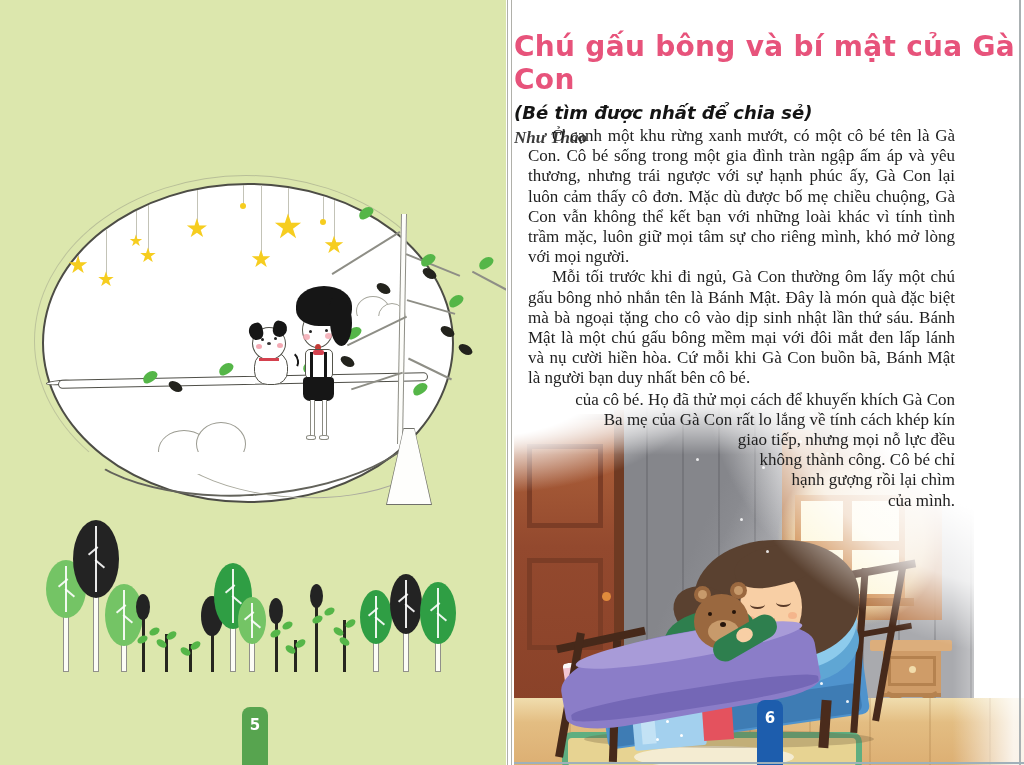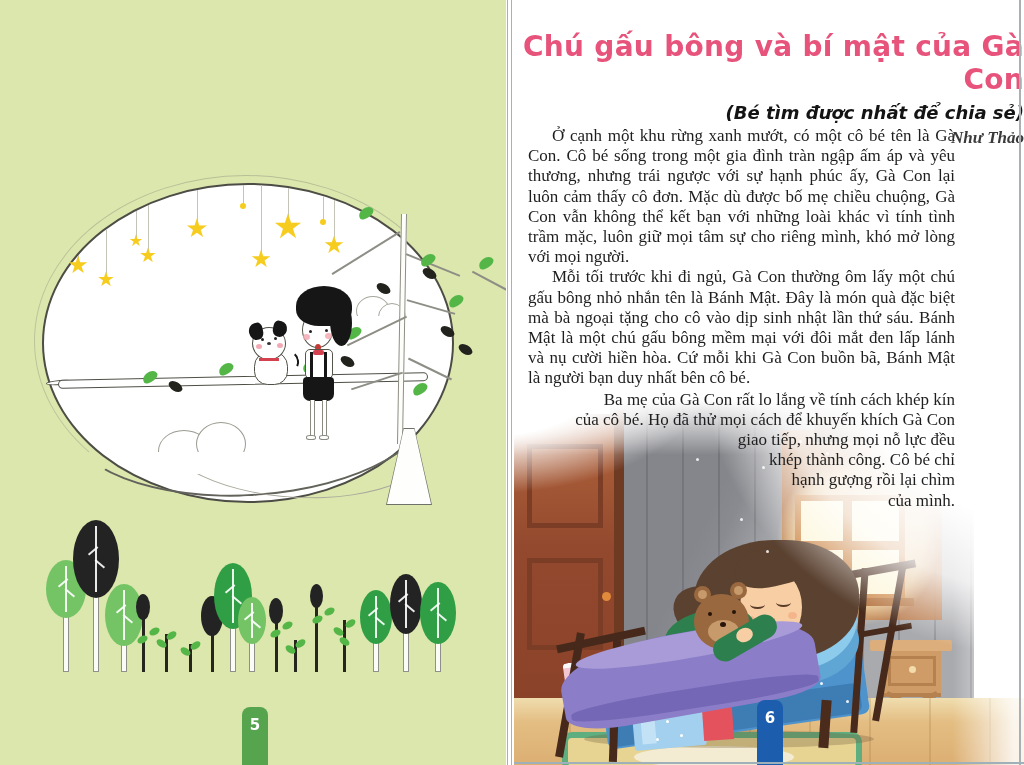--- a/index.html
+++ b/index.html
@@ -9,21 +9,21 @@
   
   #left-page { position:absolute; left:0; top:0; width:506px; height:765px; background:#dce7ad; overflow:hidden; }
   #crease { position:absolute; left:506px; top:0; width:8px; height:765px; background:#fff; }
   #crease .cl { position:absolute; top:0; width:1px; height:765px; background:#b0b0aa; }
 
   
   #right-page { position:absolute; left:514px; top:0; width:510px; height:765px; background:#fff; overflow:hidden; }
   #right-edge { position:absolute; left:505px; top:0; width:2px; height:765px; background:#aab0b2; z-index:20; }
   #bottom-edge { position:absolute; left:0; top:762px; width:510px; height:2px; background:#9fb0ba; z-index:20; }
 
-  #story-header { position:absolute; left:0; top:30px; width:510px; text-align:right; z-index:6; }
+  #story-header { position:absolute; left:0; top:30px; width:510px; text-align:left; z-index:6; }
   #story-title { font-family:"DejaVu Sans", sans-serif; font-weight:bold; font-size:28px; color:#e7537b; letter-spacing:.3px; }
   #story-subtitle { font-family:"DejaVu Sans", sans-serif; font-weight:bold; font-style:italic; font-size:18px; color:#141414; margin-top:6px; }
   #story-author { font-style:italic; font-weight:bold; font-size:17px; color:#3a3a3a; margin-top:5px; }
 
   #story-body { position:absolute; left:14px; top:126px; width:427px; z-index:6;
     font-size:17px; line-height:20.2px; color:#1e1e1e; }
   .para { text-align:justify; text-indent:24px; }
   #para-3 { margin-top:1px; }
   .p3line { text-align:right; white-space:nowrap; }
 
@@ -314,24 +314,24 @@
     <div id="story-header">
       <div id="story-title">Chú gấu bông và bí mật của Gà Con</div>
       <div id="story-subtitle">(Bé tìm được nhất để chia sẻ)</div>
       <div id="story-author">Như Thảo</div>
     </div>
 
     <div id="story-body">
       <p class="para">Ở cạnh một khu rừng xanh mướt, có một cô bé tên là Gà Con. Cô bé sống trong một gia đình tràn ngập ấm áp và yêu thương, nhưng trái ngược với sự hạnh phúc ấy, Gà Con lại luôn cảm thấy cô đơn. Mặc dù được bố mẹ chiều chuộng, Gà Con vẫn không thể kết bạn với những loài khác vì tính tình trầm mặc, luôn giữ mọi tâm sự cho riêng mình, khó mở lòng với mọi người.</p>
       <p class="para">Mỗi tối trước khi đi ngủ, Gà Con thường ôm lấy một chú gấu bông nhỏ nhắn tên là Bánh Mật. Đây là món quà đặc biệt mà bà ngoại tặng cho cô vào dịp sinh nhật lần thứ sáu. Bánh Mật là một chú gấu bông mềm mại với đôi mắt đen lấp lánh và nụ cười hiền hòa. Cứ mỗi khi Gà Con buồn bã, Bánh Mật là người bạn duy nhất bên cô bé.</p>
       <div id="para-3">
+        <div class="p3line">của cô bé. Họ đã thử mọi cách để khuyến khích Gà Con</div>
         <div class="p3line">Ba mẹ của Gà Con rất lo lắng về tính cách khép kín</div>
-        <div class="p3line">của cô bé. Họ đã thử mọi cách để khuyến khích Gà Con</div>
         <div class="p3line">giao tiếp, nhưng mọi nỗ lực đều</div>
-        <div class="p3line">khép thành công. Cô bé chỉ</div>
+        <div class="p3line">không thành công. Cô bé chỉ</div>
         <div class="p3line">hạnh gượng rồi lại chìm</div>
         <div class="p3line">của mình.</div>
       </div>
     </div>
 
     <div id="tab-6" class="page-num-tab">
       <span>6</span>
     </div>
 
     <div id="right-edge"></div>

